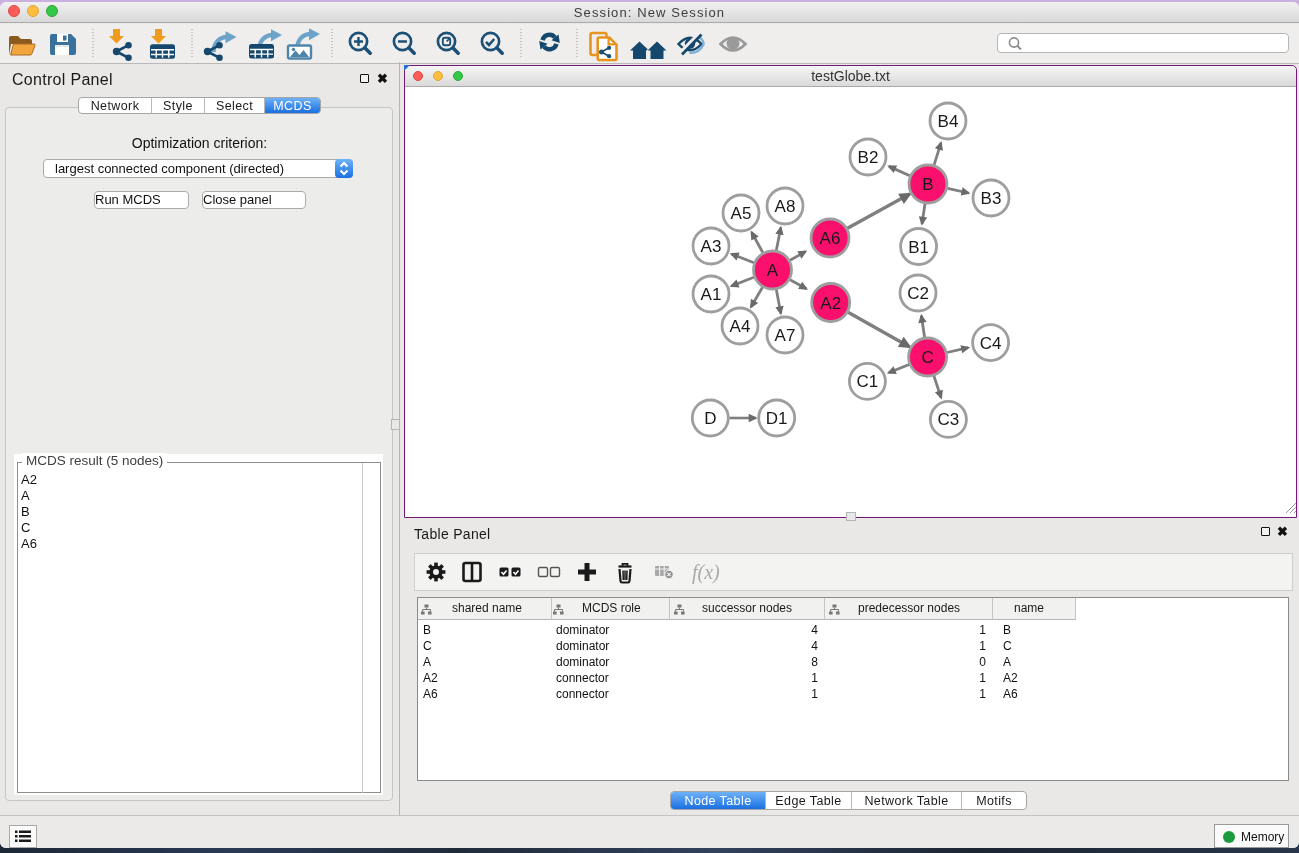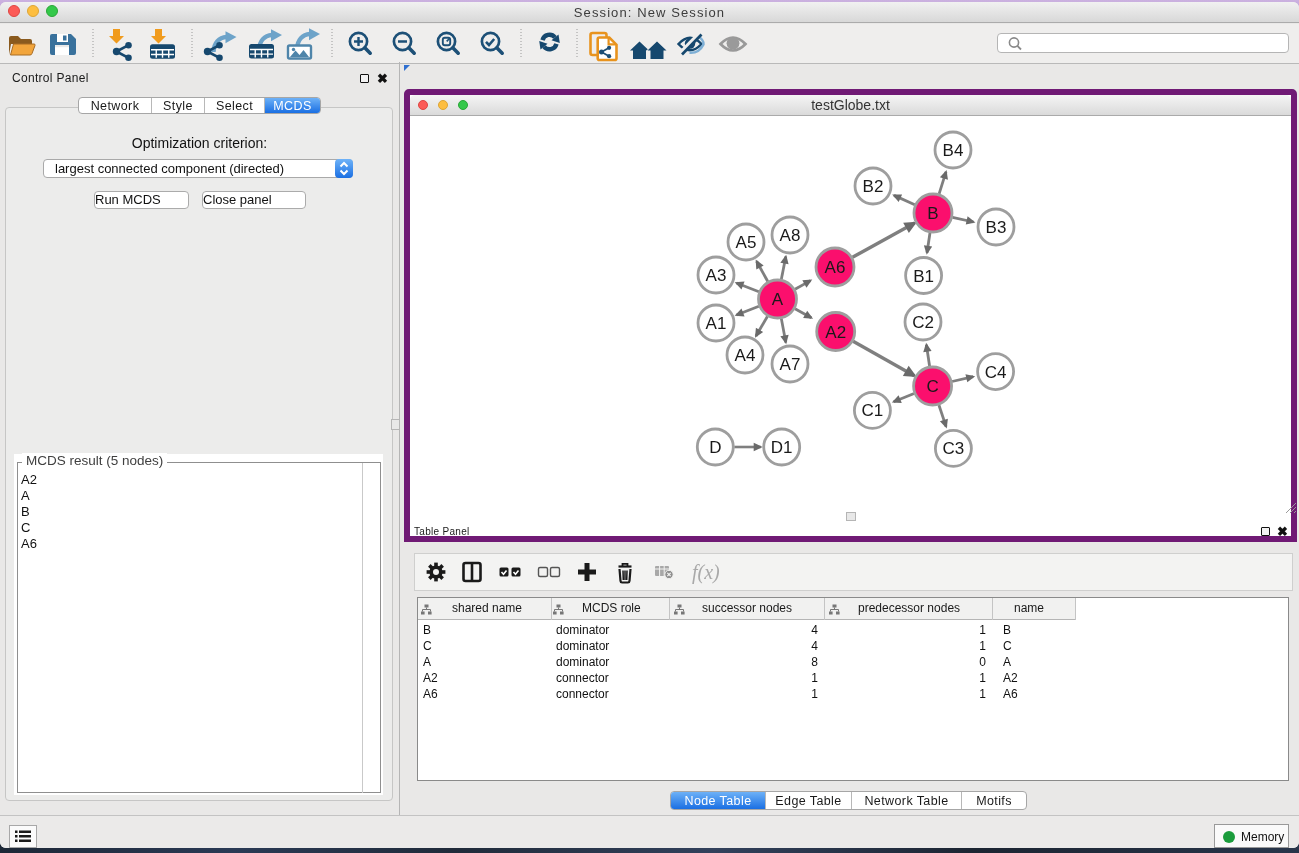--- a/index.html
+++ b/index.html
@@ -18,21 +18,21 @@
   background:linear-gradient(#f1f1f1,#d8d8d8); border-bottom:1px solid #ababab; }
 #titlebar .title { position:absolute; left:0; right:0; top:4px; text-align:center;
   font-size:13px; letter-spacing:1.1px; color:#3c3c3c; margin-top:-1px; }
 .tl { position:absolute; width:12px; height:12px; border-radius:50%; top:3px; }
 #toolbar { position:absolute; left:0; top:22px; width:1299px; height:40px;
   background:#efeeed; border-bottom:1px solid #b9b9b9; }
 #searchbox { position:absolute; left:997px; top:31px; width:292px; height:20px;
   background:#fff; border:1px solid #b5b5b5; border-radius:4px; }
 
 
-#cp-title { position:absolute; left:12px; top:69px; font-size:12px; letter-spacing:0.3px; color:#1a1a1a; }
+#cp-title { position:absolute; left:12px; top:69px; font-size:16px; letter-spacing:0.3px; color:#1a1a1a; }
 .float-ico { position:absolute; width:9px; height:9px; border:1.5px solid #111; border-radius:1px; background:#f2f2f2; }
 .x-ico { position:absolute; font-size:13px; font-weight:bold; color:#111; line-height:10px; }
 #cp-panel { position:absolute; left:5px; top:105px; width:388px; height:694px;
   background:#ececeb; border:1px solid #c6c6c5; border-radius:4px; }
 .segbar { position:absolute; display:flex; background:#fff; border:1px solid #a6a6a6; border-radius:4px; overflow:hidden; }
 .seg { font-size:12.5px; letter-spacing:0.4px; color:#1a1a1a; text-align:center; line-height:16px; border-left:1px solid #b8b8b8; }
 .seg:first-child { border-left:none; }
 .seg.sel { background:linear-gradient(#6db1f7,#1a6fe3); color:#fff; }
 #cp-tabs { left:78px; top:95px; width:243px; height:17px; }
 #opt-label { position:absolute; left:0; width:399px; top:133px; text-align:center; font-size:14px; color:#111; }
@@ -48,28 +48,28 @@
 #result-box { position:absolute; left:14px; top:452px; width:369px; height:341px; background:#fff; }
 #result-border { position:absolute; left:3px; top:8px; right:2px; bottom:2px; border:1px solid #8f8f8f; }
 #result-legend { position:absolute; left:8px; top:-1px; background:#fff; padding:0 4px;
   font-size:13.5px; color:#404040; }
 #result-list { position:absolute; left:7px; top:18px; font-size:13px; color:#111; line-height:16px; }
 #result-scroll { position:absolute; top:9px; bottom:2px; right:20px; width:1px; background:#c9c9c9; }
 #cp-border { position:absolute; left:399px; top:60px; width:1px; height:753px; background:#b5b5b5; }
 
 
 #netwin { position:absolute; left:404px; top:63px; width:893px; height:453px;
-  background:#fff; border:6px solid #701a75; border-radius:5px 5px 0 0;margin-top:24px; }
+  background:#fff; border:1px solid #701a75; border-radius:5px 5px 0 0; }
 #nw-title { position:absolute; left:0; top:0; right:0; height:21px;
   background:linear-gradient(#f5f5f5,#dadada); border-bottom:1px solid #aaa; border-radius:5px 5px 0 0; }
 #nw-title .title { position:absolute; left:0; right:0; top:2px; text-align:center; font-size:14px; color:#333; }
 .tl2 { position:absolute; width:10px; height:10px; border-radius:50%; top:5px; }
 
 
-#tp-title { position:absolute; left:414px; top:524px; font-size:10px; letter-spacing:0.3px; color:#1a1a1a; }
+#tp-title { position:absolute; left:414px; top:524px; font-size:14px; letter-spacing:0.3px; color:#1a1a1a; }
 #tp-toolbar { position:absolute; left:414px; top:551px; width:879px; height:38px;
   background:#f3f3f2; border:1px solid #cfcfce; }
 #tp-table { position:absolute; left:417px; top:595px; width:872px; height:184px;
   background:#fff; border:1px solid #8a8a8a; }
 #tp-header { position:absolute; left:0; top:0; width:658px; height:22px;
   background:#f1f1f0; border-bottom:1px solid #b5b5b5; }
 .th { position:absolute; top:3px; font-size:12px; color:#1a1a1a; }
 .colsep { position:absolute; top:0; width:1px; height:22px; background:#c4c4c4; }
 .cell { position:absolute; font-size:12px; color:#111; }
 #tp-tabs { left:670px; top:789px; width:357px; height:19px; }

